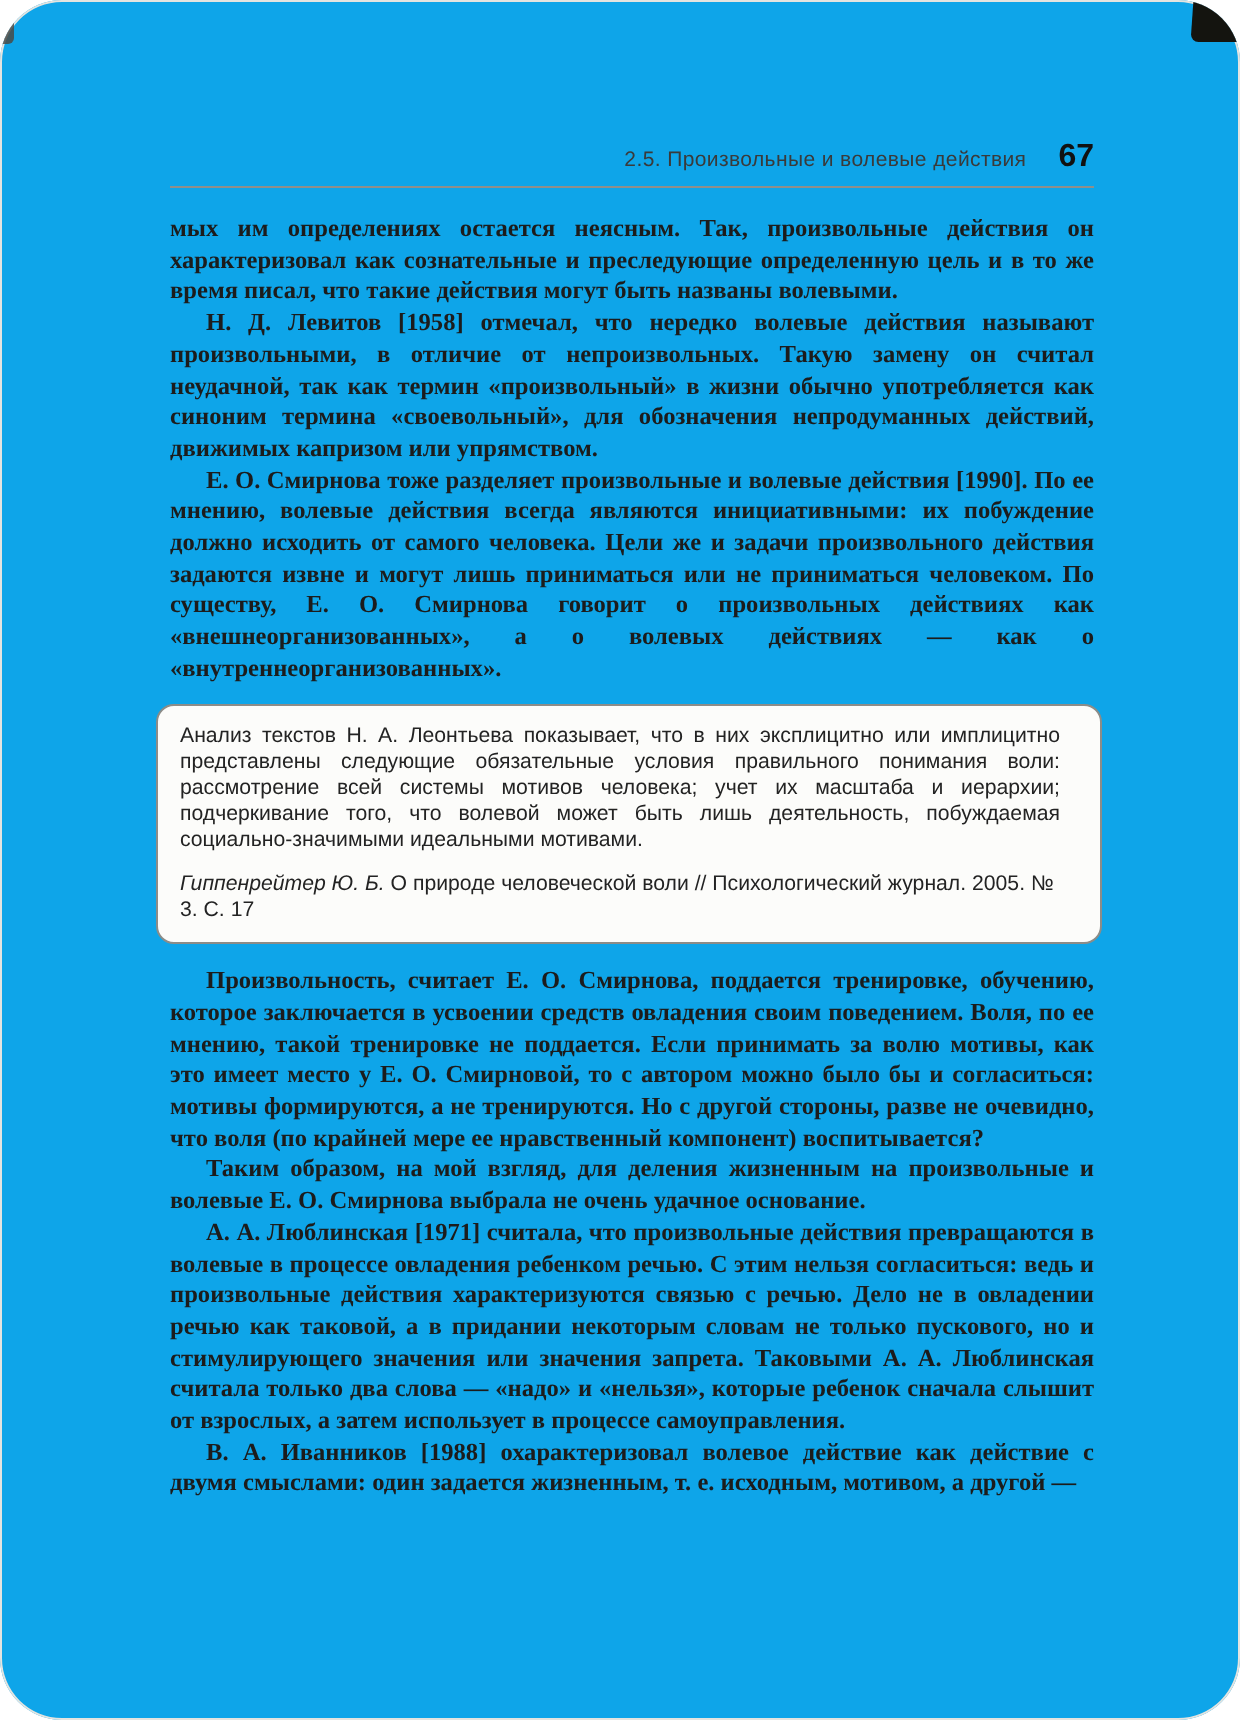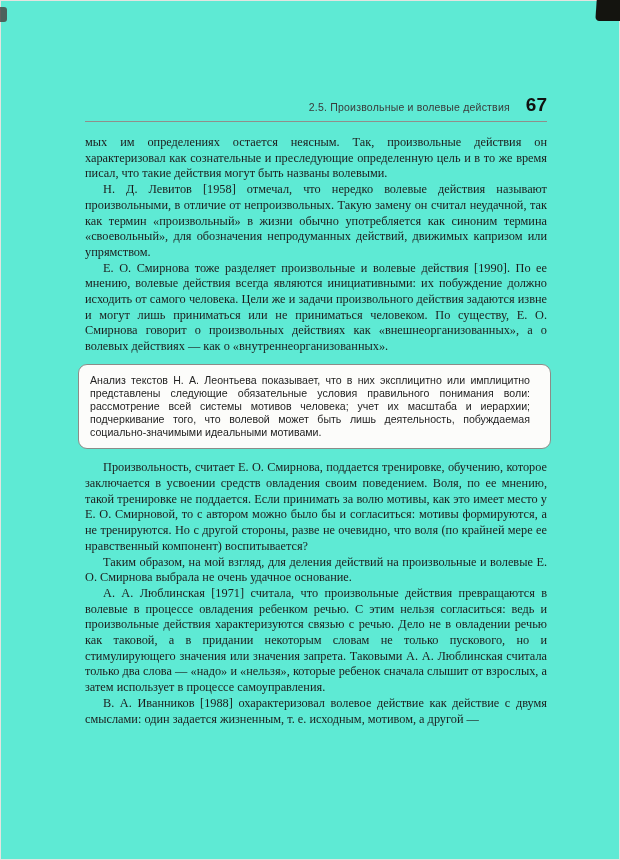--- a/index.html
+++ b/index.html
@@ -1,25 +1,26 @@
 <!DOCTYPE html>
 <html lang="ru"><head>
 <meta charset="utf-8">
 <style>
   * { margin: 0; padding: 0; box-sizing: border-box; }
   html, body { background: #ffffff; }
   .page {
     position: relative;
     width: 620px;
     height: 860px;
-    background: #5eead4;
+    background: #0ea5e9;
     box-shadow: inset 0 0 0 1px #e4e4e0;
     overflow: hidden;
     font-family: "Liberation Serif", serif;
     color: #1c1c1c;
+    border-radius: 31px;
   }
   
   .scan-mark-left {
     position: absolute; left: 0; top: 7px;
     width: 7px; height: 15px;
     background: #4a4a46; border-radius: 0 3px 3px 0; opacity: .85;
   }
   .scan-mark-right {
     position: absolute; right: 0; top: 0;
     width: 27px; height: 21px;
@@ -38,37 +39,37 @@
     align-items: baseline;
     gap: 16px;
     font-family: "Liberation Sans", sans-serif;
   }
   .section-title {
     font-size: 10.5px;
     color: #3a3a3a;
     letter-spacing: .2px;
   }
   .page-number {
-    font-size: 19px;
+    font-size: 16px;
     font-weight: bold;
     color: #111;
-    margin-top: 24px;
   }
   .header-rule {
     border: none;
     border-top: 1px solid #8f8f8b;
     margin-top: 5px;
   }
   .page-body { margin-top: 13px; }
   .para {
     font-size: 12.3px;
     line-height: 15.7px;
     text-align: justify;
     text-indent: 18px;
     hyphens: auto;
+    font-weight: bold;
   }
   .para.no-indent { text-indent: 0; }
   .quote-box {
     margin: 9px 0 11px -7px;
     width: calc(100% + 11px);
     border: 1.5px solid #8c8c88;
     border-radius: 9px;
     padding: 9px 20px 9px 11px;
     font-family: "Liberation Sans", sans-serif;
     color: #232323;
@@ -107,23 +108,24 @@
     </header>
 
     <main class="page-body">
 
       <p class="para no-indent">мых им определениях остается неясным. Так, произвольные действия он характеризовал как сознательные и преследующие определенную цель и в то же время писал, что такие действия могут быть названы волевыми.</p>
       <p class="para">Н. Д. Левитов [1958] отмечал, что нередко волевые действия называют произвольными, в отличие от непроизвольных. Такую замену он считал неудачной, так как термин «произвольный» в жизни обычно употребляется как синоним термина «своевольный», для обозначения непродуманных действий, движимых капризом или упрямством.</p>
       <p class="para">Е. О. Смирнова тоже разделяет произвольные и волевые действия [1990]. По ее мнению, волевые действия всегда являются инициативными: их побуждение должно исходить от самого человека. Цели же и задачи произвольного действия задаются извне и могут лишь приниматься или не приниматься человеком. По существу, Е. О. Смирнова говорит о произвольных действиях как «внешнеорганизованных», а о волевых действиях — как о «внутреннеорганизованных».</p>
 
       <div class="quote-box">
         <p class="quote-text">Анализ текстов Н. А. Леонтьева показывает, что в них эксплицитно или имплицитно представлены следующие обязательные условия правильного понимания воли: рассмотрение всей системы мотивов человека; учет их масштаба и иерархии; подчеркивание того, что волевой может быть лишь деятельность, побуждаемая социально-значимыми идеальными мотивами.</p>
+        <p class="quote-source"><span class="author">Гиппенрейтер Ю. Б.</span><span> О природе человеческой воли // Психологический журнал. 2005. № 3. С. 17</span></p>
       </div>
 
       <p class="para">Произвольность, считает Е. О. Смирнова, поддается тренировке, обучению, которое заключается в усвоении средств овладения своим поведением. Воля, по ее мнению, такой тренировке не поддается. Если принимать за волю мотивы, как это имеет место у Е. О. Смирновой, то с автором можно было бы и согласиться: мотивы формируются, а не тренируются. Но с другой стороны, разве не очевидно, что воля (по крайней мере ее нравственный компонент) воспитывается?</p>
-      <p class="para">Таким образом, на мой взгляд, для деления действий на произвольные и волевые Е. О. Смирнова выбрала не очень удачное основание.</p>
+      <p class="para">Таким образом, на мой взгляд, для деления жизненным на произвольные и волевые Е. О. Смирнова выбрала не очень удачное основание.</p>
       <p class="para">А. А. Люблинская [1971] считала, что произвольные действия превращаются в волевые в процессе овладения ребенком речью. С этим нельзя согласиться: ведь и произвольные действия характеризуются связью с речью. Дело не в овладении речью как таковой, а в придании некоторым словам не только пускового, но и стимулирующего значения или значения запрета. Таковыми А. А. Люблинская считала только два слова — «надо» и «нельзя», которые ребенок сначала слышит от взрослых, а затем использует в процессе самоуправления.</p>
       <p class="para">В. А. Иванников [1988] охарактеризовал волевое действие как действие с двумя смыслами: один задается жизненным, т. е. исходным, мотивом, а другой —</p>
 
     </main>
 
   </div>
 </div>
 
 </body></html>

